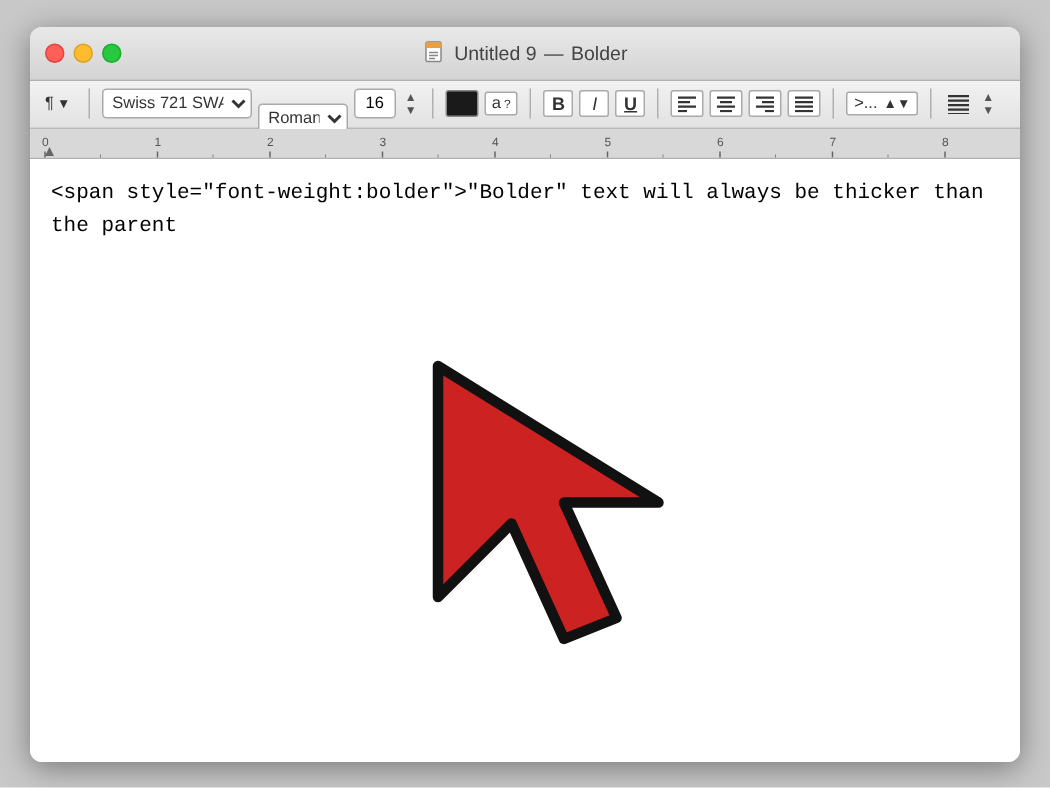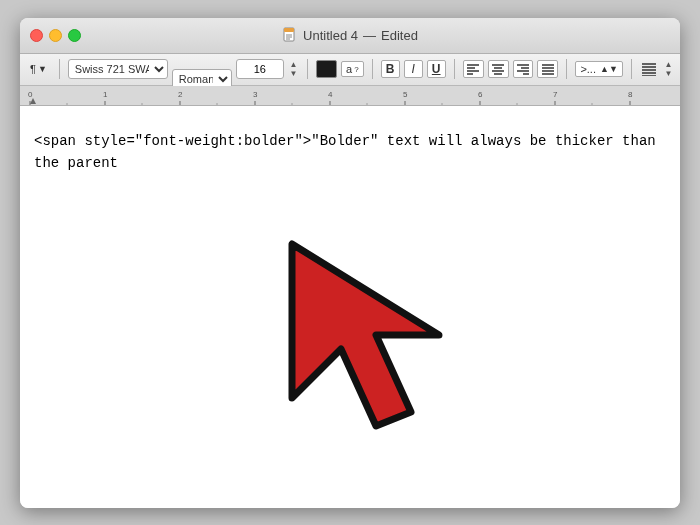--- a/index.html
+++ b/index.html
@@ -112,21 +112,21 @@
       font-size: 11px;
       background: white;
       border: 1px solid #aaa;
       border-radius: 3px;
       padding: 1px 2px;
       height: 20px;
       color: #333;
     }
 
     .toolbar-number {
-      width: 48px;
+      width: 28px;
       font-size: 11px;
       background: white;
       border: 1px solid #aaa;
       border-radius: 3px;
       padding: 1px 3px;
       height: 20px;
       text-align: center;
     }
 
     .color-swatch {
@@ -168,21 +168,21 @@
 
     
     .content-area {
       flex: 1;
       background: white;
       position: relative;
       overflow: hidden;
     }
 
     .document-content {
-      padding: 24px 14px;
+      padding: 12px 14px;
       font-family: 'Courier New', monospace;
       font-size: 14px;
       color: #000;
       line-height: 1.6;
     }
 
     
     .arrow-cursor {
       position: absolute;
       top: 110px;
@@ -229,23 +229,23 @@
       <div class="traffic-light maximize"></div>
     </div>
     <div class="title-text">
       <svg class="title-icon" viewBox="0 0 16 16">
         <rect x="2" y="1" width="10" height="13" rx="1" fill="white" stroke="#888" stroke-width="1"></rect>
         <rect x="2" y="1" width="10" height="4" rx="1" fill="#e8a040"></rect>
         <line x1="4" y1="8" x2="10" y2="8" stroke="#888" stroke-width="1"></line>
         <line x1="4" y1="10" x2="10" y2="10" stroke="#888" stroke-width="1"></line>
         <line x1="4" y1="12" x2="8" y2="12" stroke="#888" stroke-width="1"></line>
       </svg>
-      <span>Untitled 4</span>
+      <span>Untitled 9</span>
       <span> — </span>
-      <span>Edited</span>
+      <span>Bolder</span>
     </div>
   </div>
 
   <div class="toolbar">
 
     <div class="toolbar-group">
       <button class="toolbar-btn">
         <span>¶</span>
         <span style="font-size:9px;">▼</span>
       </button>

